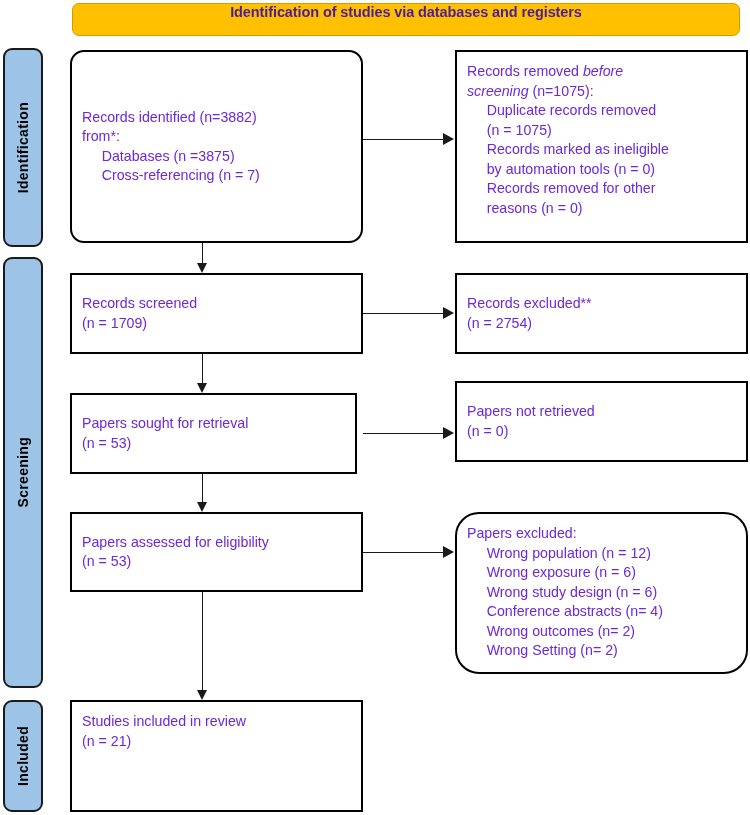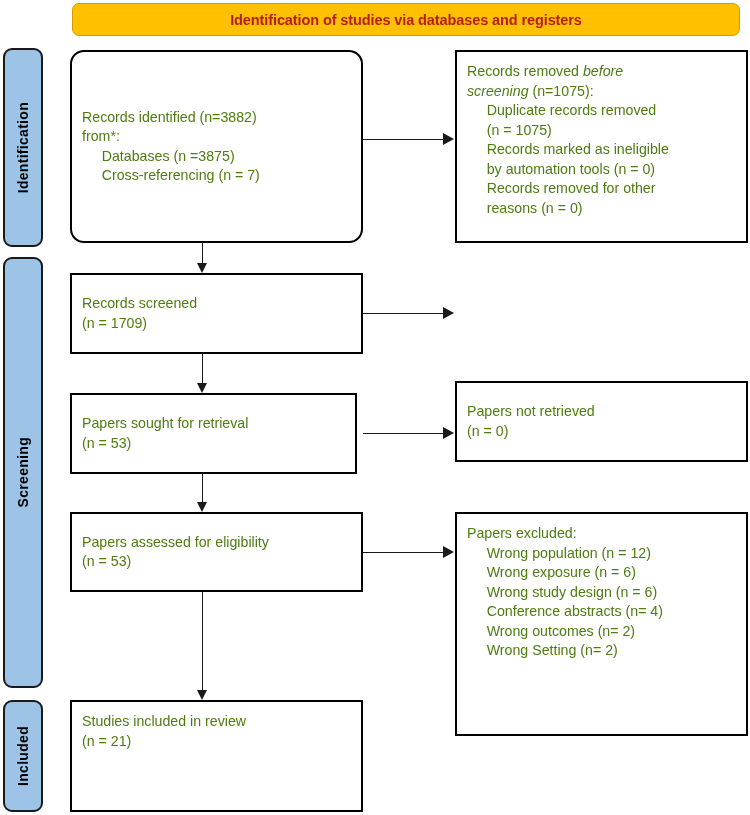--- a/index.html
+++ b/index.html
@@ -9,25 +9,25 @@
     color:#000000;
   }
   .stage{position:absolute;left:0;top:0;width:750px;height:815px;}
 
   
   .phase-banner{
     position:absolute;
     background:#FFC000;
     border:1px solid #d79b00;
     border-radius:7px;
-    display:flex;align-items:center;justify-content:center;
+    display:flex;align-items:flex-start;justify-content:center;
     font-weight:bold;
     font-size:14.5px;
     letter-spacing:-0.1px;
-    color:#b91c1c;
+    color:#4c1d95;
     box-sizing:border-box;
   }
 
   
   .rail{
     position:absolute;
     background:#9DC3E6;
     border:2px solid #1a1a1a;
     border-radius:9px;
     box-sizing:border-box;
@@ -50,21 +50,21 @@
     border:2px solid #000000;
     box-sizing:border-box;
     display:flex;
     align-items:center;
     padding:6px 10px;
   }
   .box .txt{
     font-size:14.2px;
     line-height:19.5px;
     white-space:pre-wrap;
-    color:#4d7c0f;
+    color:#6d28d9;
   }
   .box.top-align{align-items:flex-start;padding-top:10px;}
   .box .txt em{font-style:italic;}
 
   
   .vline{position:absolute;width:0;border-left:1.6px solid #1a1a1a;}
   .hline{position:absolute;height:0;border-top:1.6px solid #1a1a1a;}
   .arrow-down{
     position:absolute;width:0;height:0;
     border-left:5.5px solid transparent;
@@ -121,20 +121,24 @@
   <div class="arrow-right" style="left:443px;top:133px;"></div>
 
   <div class="vline" style="left:202px;top:243px;height:22px;"></div>
   <div class="arrow-down" style="left:197px;top:263px;"></div>
 
   <div class="box" style="left:70px;top:273px;width:293px;height:81px;">
     <div class="txt"><span id="b-records-screened">Records screened
 (n = 1709)</span></div>
   </div>
 
+  <div class="box" style="left:455px;top:273px;width:293px;height:81px;">
+    <div class="txt"><span id="b-records-excluded">Records excluded**
+(n = 2754)</span></div>
+  </div>
 
   <div class="hline" style="left:363px;top:313px;width:80px;"></div>
   <div class="arrow-right" style="left:443px;top:307px;"></div>
 
   <div class="vline" style="left:202px;top:354px;height:29px;"></div>
   <div class="arrow-down" style="left:197px;top:383px;"></div>
 
   <div class="box" style="left:70px;top:393px;width:287px;height:81px;">
     <div class="txt"><span id="b-papers-sought">Papers sought for retrieval
 (n = 53)</span></div>
@@ -149,21 +153,21 @@
   <div class="arrow-right" style="left:443px;top:427px;"></div>
 
   <div class="vline" style="left:202px;top:474px;height:28px;"></div>
   <div class="arrow-down" style="left:197px;top:502px;"></div>
 
   <div class="box" style="left:70px;top:512px;width:293px;height:80px;">
     <div class="txt"><span id="b-papers-assessed">Papers assessed for eligibility
 (n = 53)</span></div>
   </div>
 
-  <div class="box top-align" style="left:455px;top:512px;width:293px;height:224px;">
+  <div class="box top-align" style="left:455px;top:512px;width:293px;height:162px;border-radius:24px;">
     <div class="txt"><span id="b-papers-excluded">Papers excluded:
      Wrong population (n = 12)
      Wrong exposure (n = 6)
      Wrong study design (n = 6)
      Conference abstracts (n= 4)
      Wrong outcomes (n= 2)
      Wrong Setting (n= 2)</span></div>
   </div>
 
   <div class="hline" style="left:363px;top:552px;width:80px;"></div>

